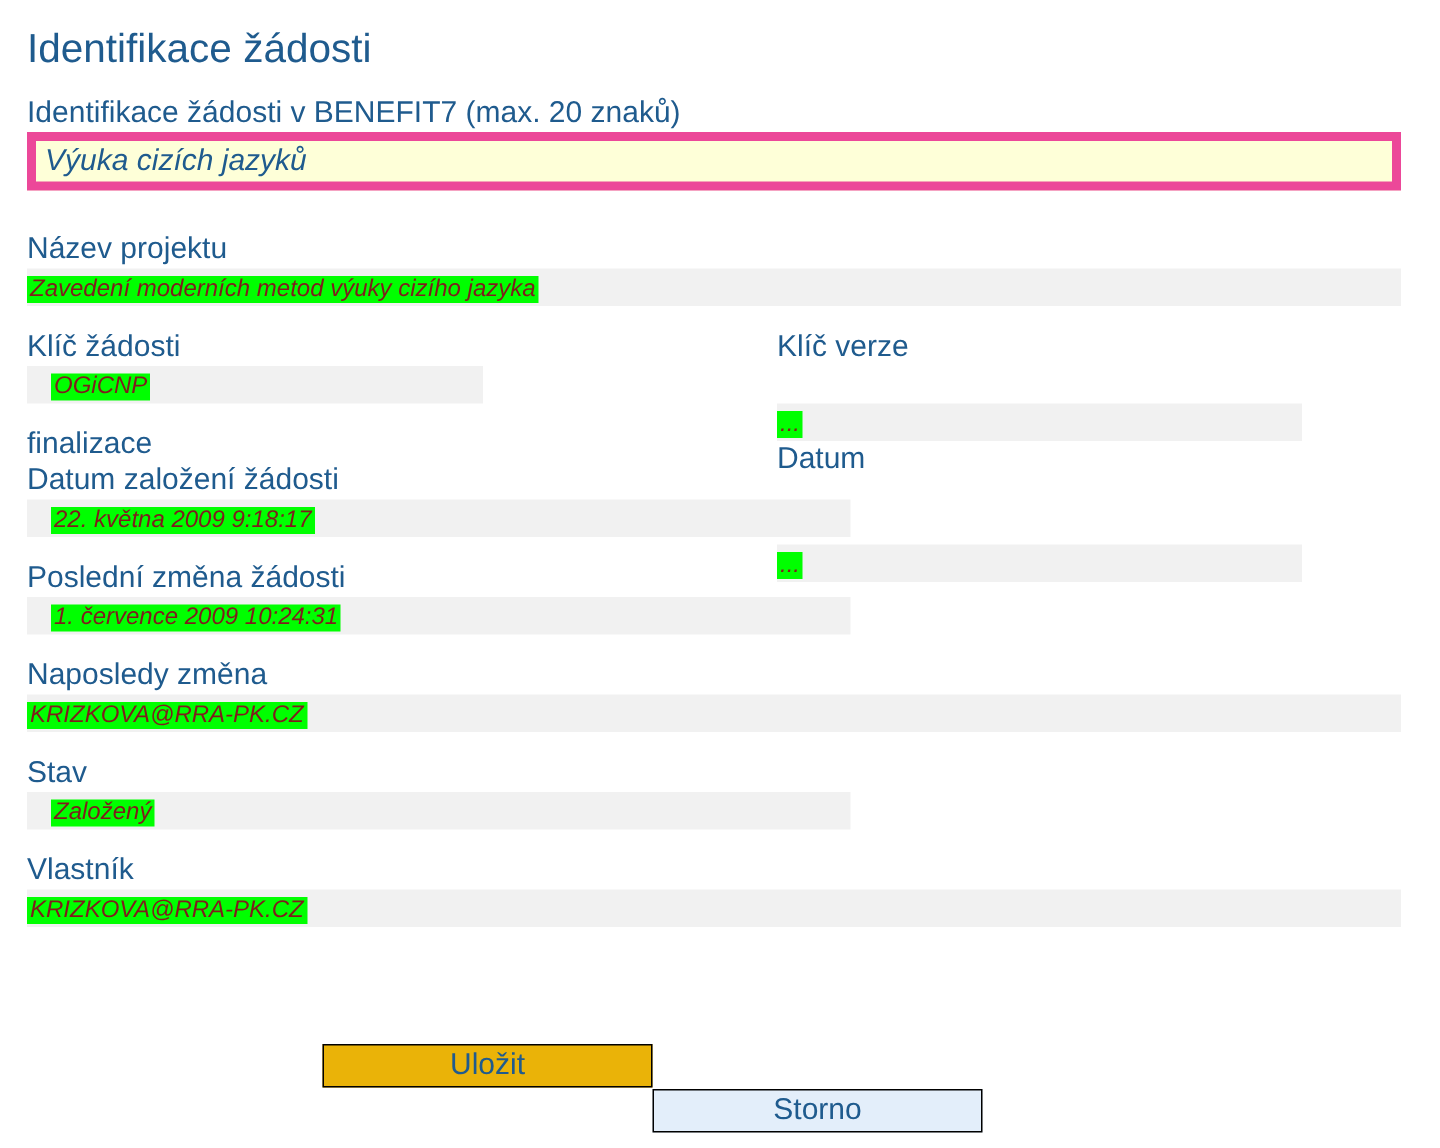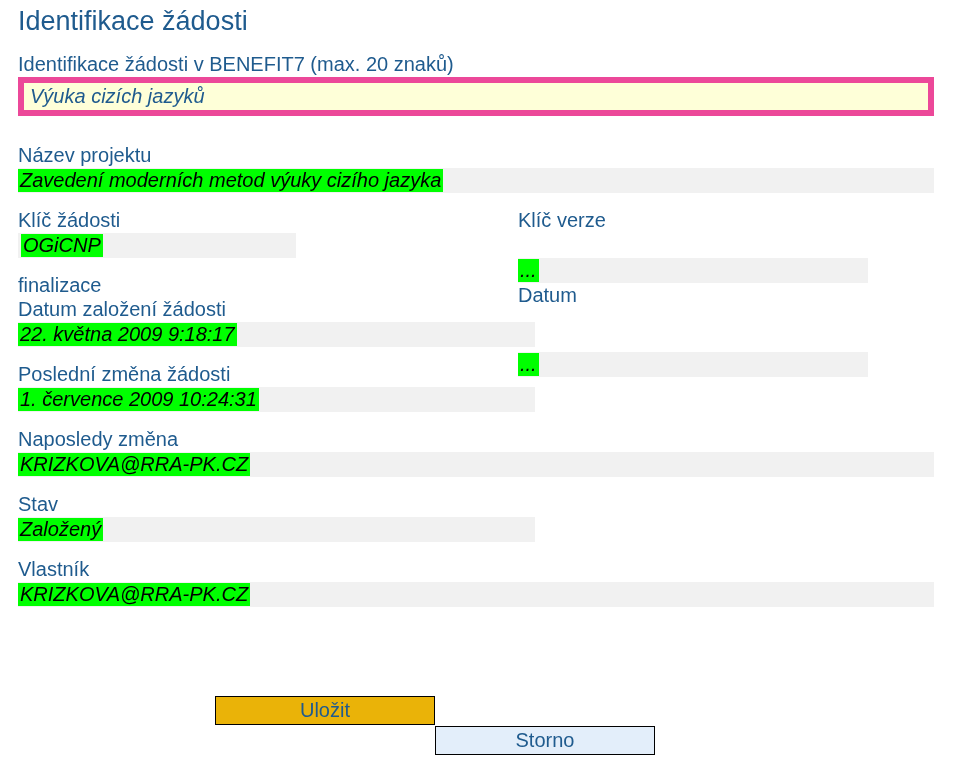--- a/index.html
+++ b/index.html
@@ -12,21 +12,21 @@
   }
   .page {
     width: 960px;
     height: 765px;
     box-sizing: border-box;
     padding: 4px 18px 10px 18px;
     position: relative;
   }
   .title {
     font-size: 27px;
-    margin: 2px 0 16px 0;
+    margin: 13px 0 16px 0;
   }
   .label {
     font-size: 20px;
     margin-bottom: 1px;
   }
   .yellow-box {
     border: 6px solid #ec4899;
     background: #feffd8;
     width: 916px;
     padding: 2px 6px 2px 6px;
@@ -40,38 +40,38 @@
     margin-top: 28px;
   }
   .grey-bar-full {
     background: #f1f1f1;
     width: 916px;
     padding: 1px 0;
   }
   .grey-bar-small {
     background: #f1f1f1;
     width: 272px;
-    padding: 1px 3px;
+    padding: 1px 16px;
   }
   .grey-bar-right-wide {
     background: #f1f1f1;
     width: 350px;
     padding: 1px 0;
   }
   .grey-bar-med {
     background: #f1f1f1;
     width: 517px;
-    padding: 1px 0;
+    padding: 1px 16px;
     text-decoration: underline;
   }
   .hltext {
     background: #00ff00;
-    color: #000000;
+    color: #7f1d1d;
     font-style: italic;
-    font-size: 20px;
+    font-size: 16px;
     display: inline-block;
     padding: 0 2px;
     line-height: 1.15;
   }
   .twocol {
     margin-top: 16px;
     position: relative;
     width: 916px;
   }
   .rightcol {

